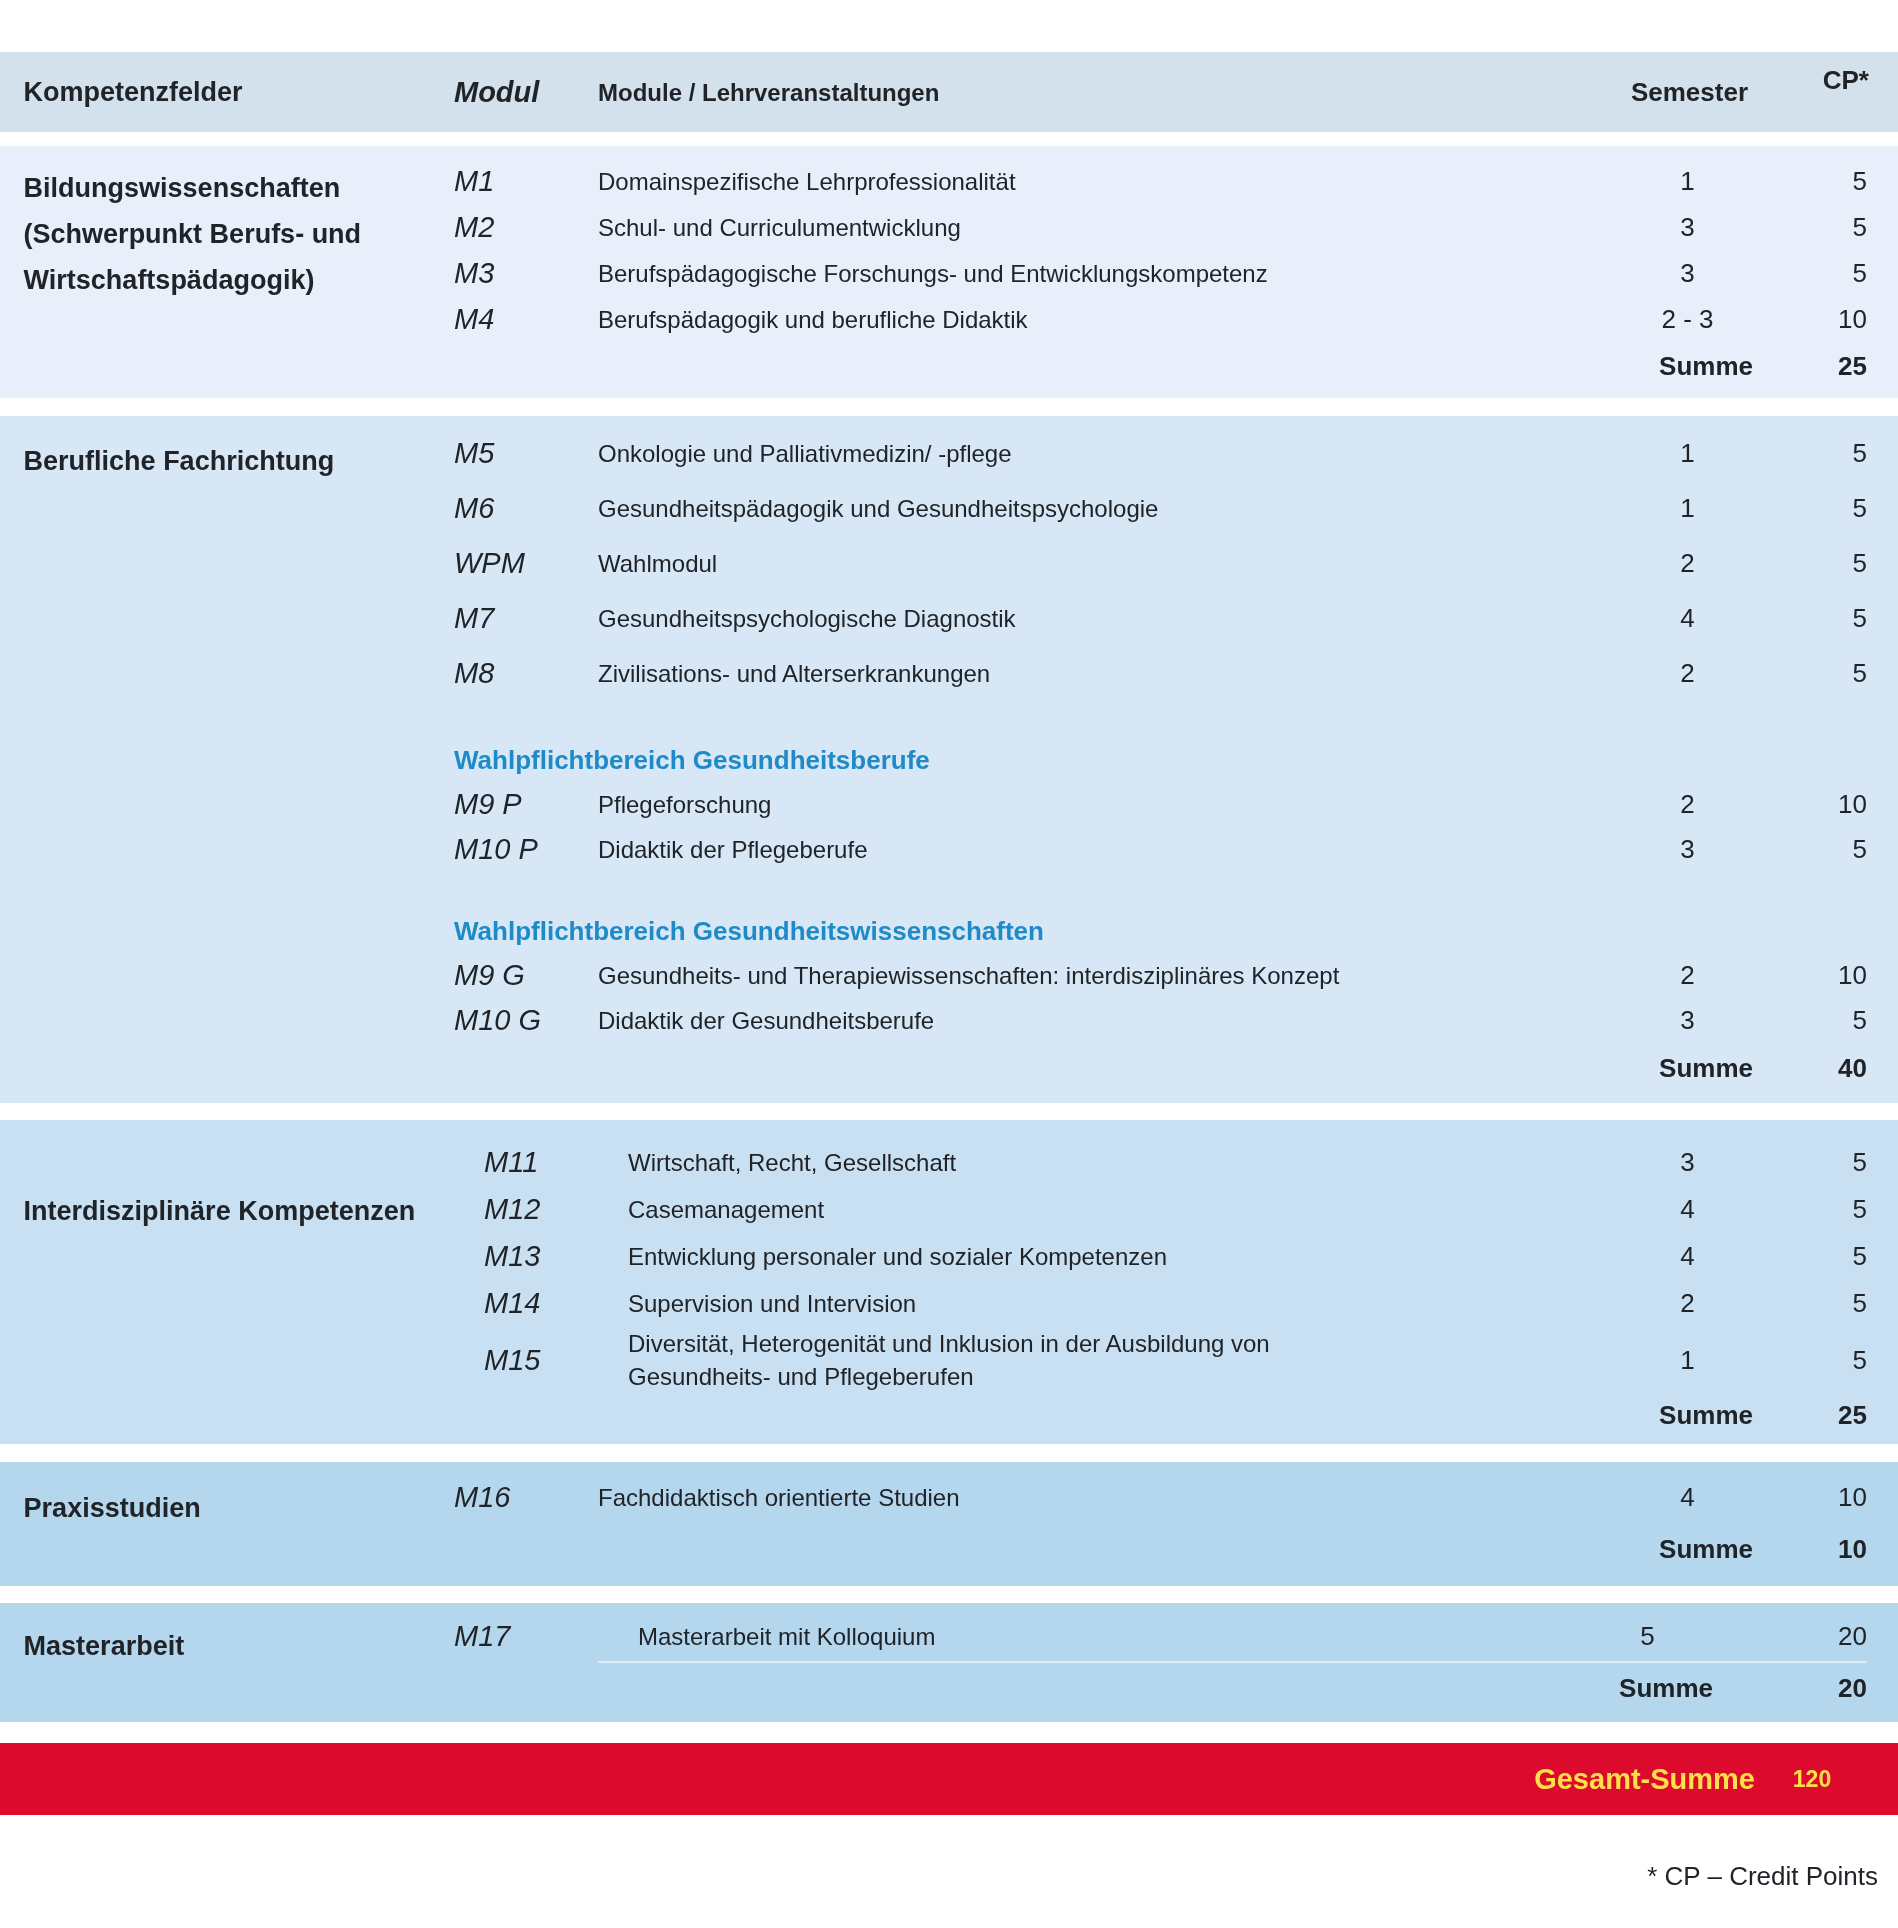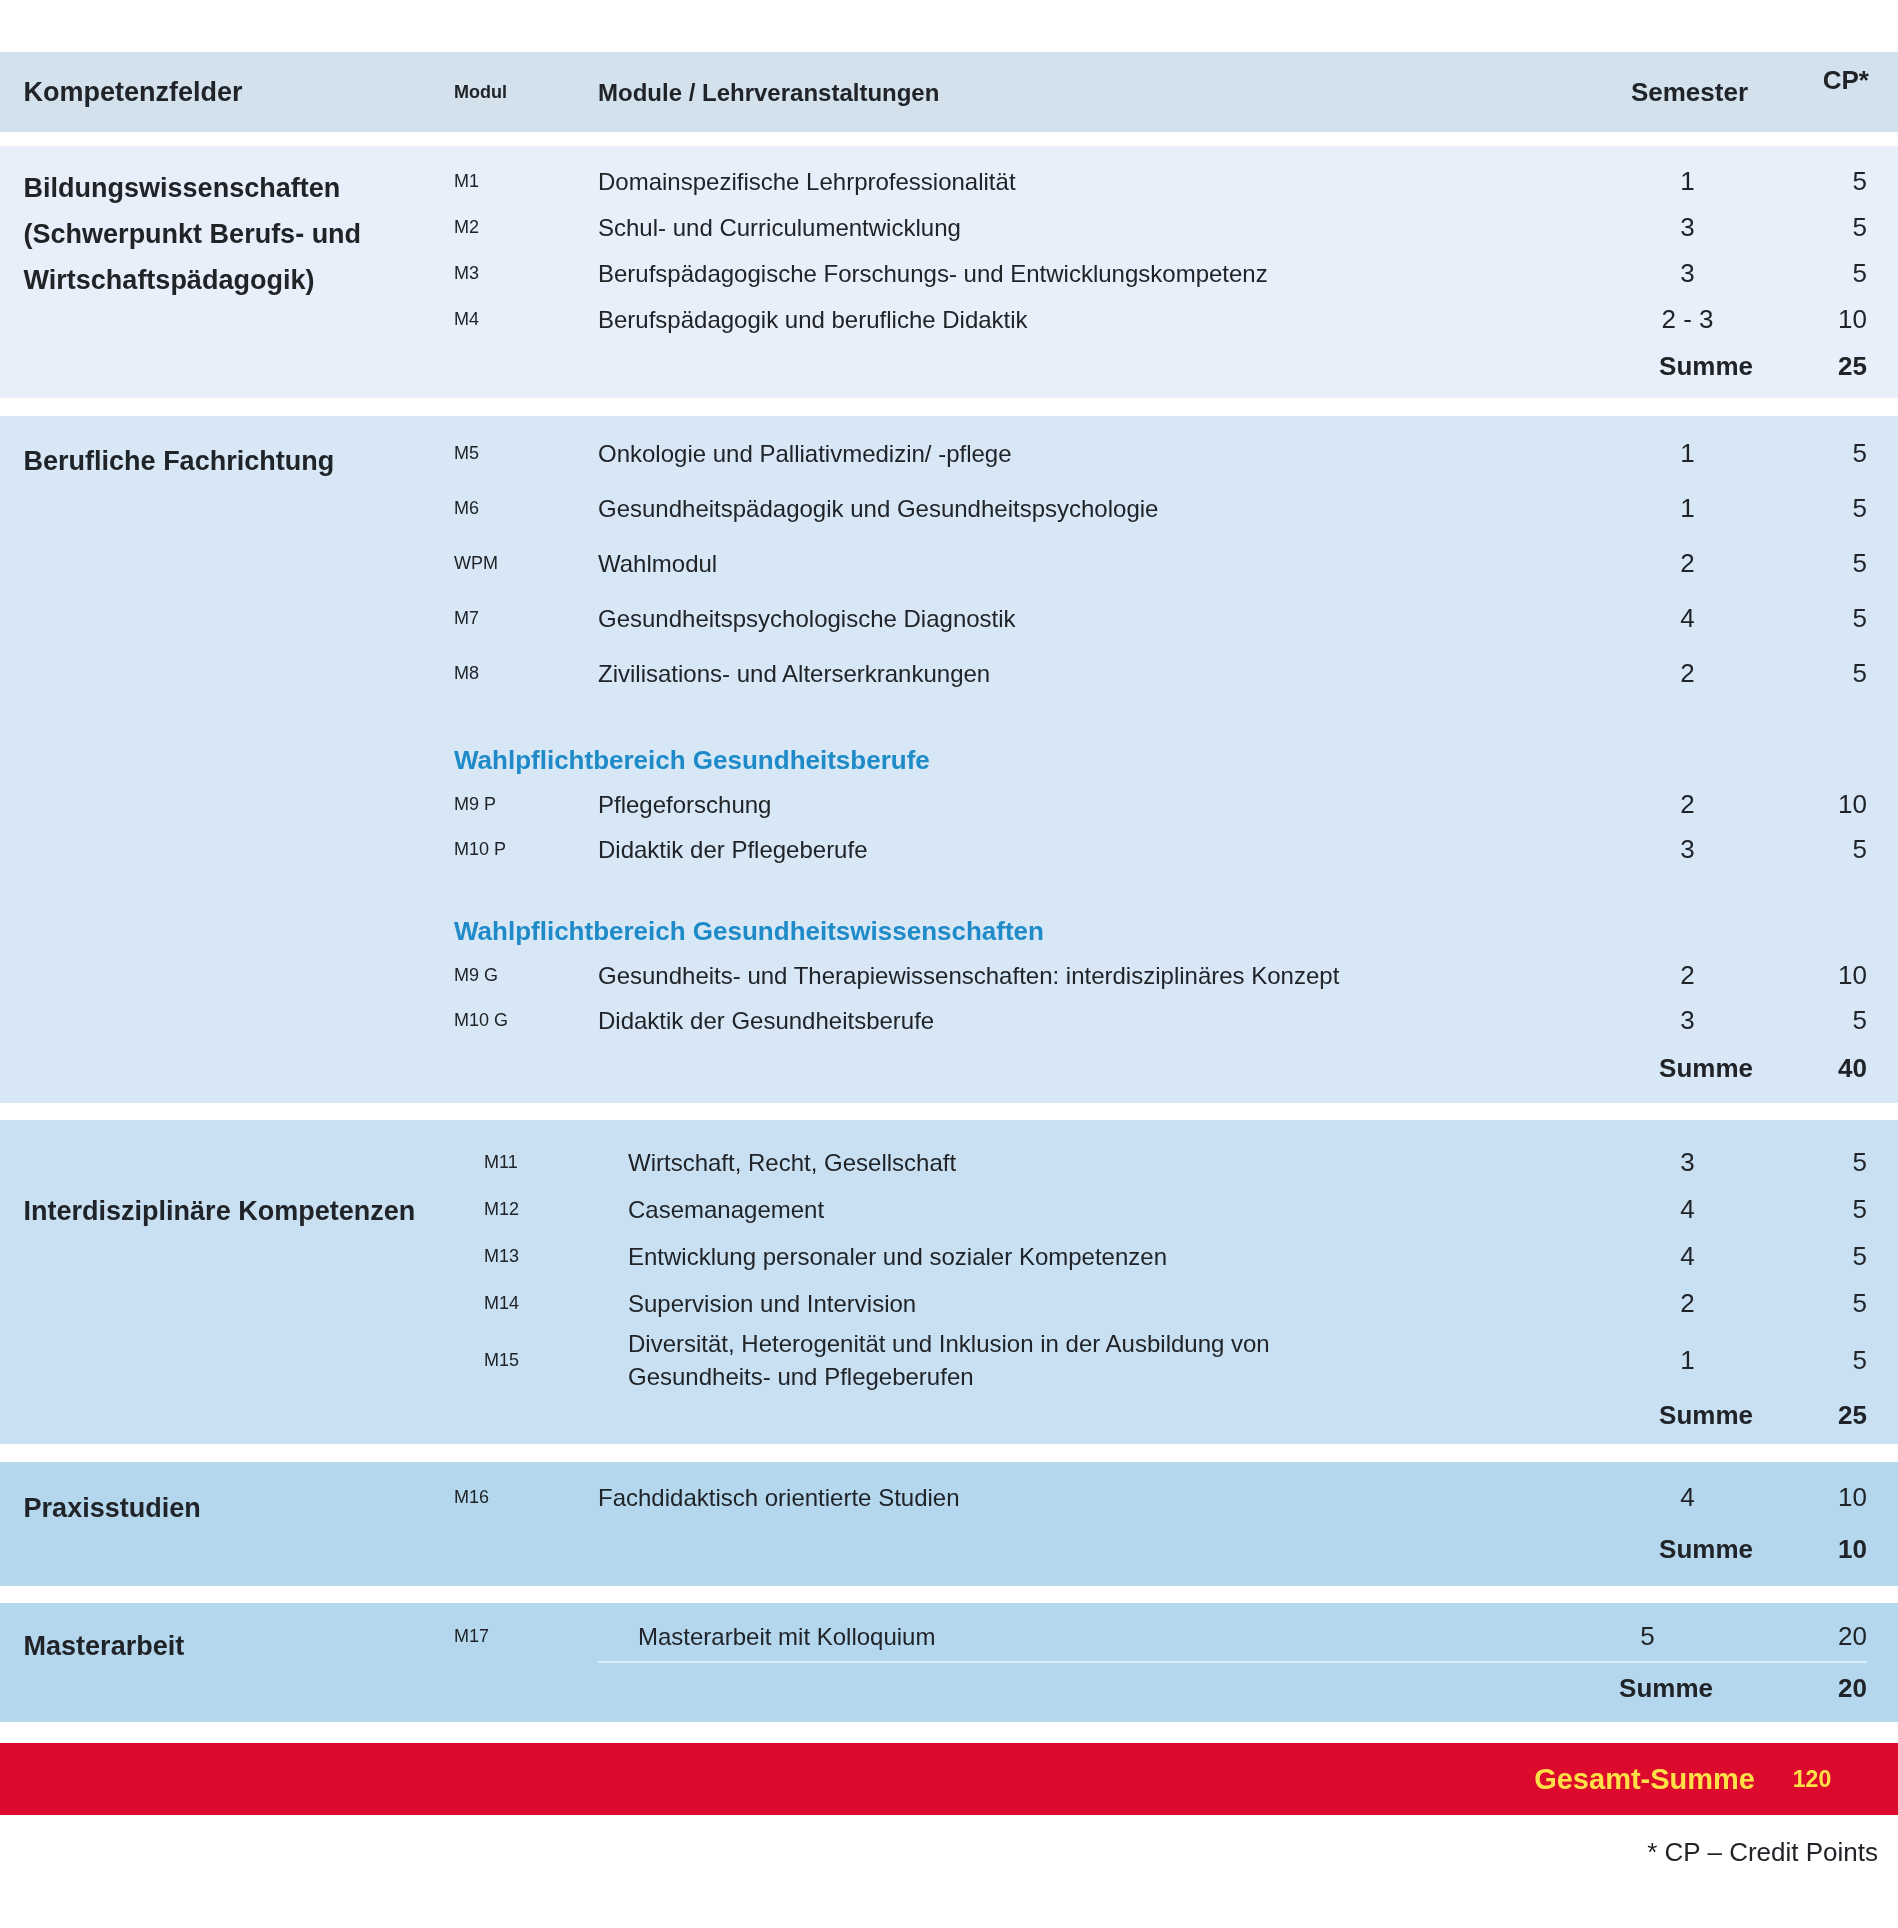--- a/index.html
+++ b/index.html
@@ -18,21 +18,21 @@
   .label-col { width: 454px; flex: 0 0 454px; padding-left: 23.6px; }
   .label-col .label-text {
     font-size: 27px; font-weight: 700; line-height: 46px; max-width: 404px;
   }
   .rows-col { flex: 1 1 auto; padding-right: 32px; display: flex; flex-direction: column; }
   .row {
     display: grid;
     grid-template-columns: 144px 1fr 131px 114px;
     align-items: center;
   }
-  .c-mod   { font-size: 18px; font-weight: 500; }
+  .c-mod   { font-size: 29px; font-weight: 500; font-style: italic; }
   .c-title { font-size: 24px; font-weight: 500; white-space: pre-line; line-height: 33px; max-width: 1004px; }
   .c-sem   { font-size: 26px; font-weight: 500; text-align: center; }
   .c-cp    { font-size: 26px; font-weight: 500; text-align: right; }
 
   
   .thead {
     height: 80px; background: #d2e1ec;
     display: flex; align-items: center; margin-bottom: 14px;
   }
   .thead .label-col { font-size: 27px; font-weight: 700; }
@@ -94,21 +94,21 @@
   .total-bar .rows-col { padding-right: 30px; }
   .total-bar .row { height: 72px; }
   .total-label {
     grid-column: 1 / 4;
     font-size: 29px; font-weight: 700; text-align: right;
   }
   .total-value { font-size: 23px; font-weight: 700; text-align: center; }
 
   
   .footnote {
-    margin-top: 22px; padding-right: 21px;
+    margin-top: 46px; padding-right: 21px;
     text-align: right; font-size: 26px; font-weight: 500;
   }
 </style>
 </head>
 <body>
 
 <div class="page">
 
   <div class="thead">
     <div class="label-col th">Kompetenzfelder</div>

